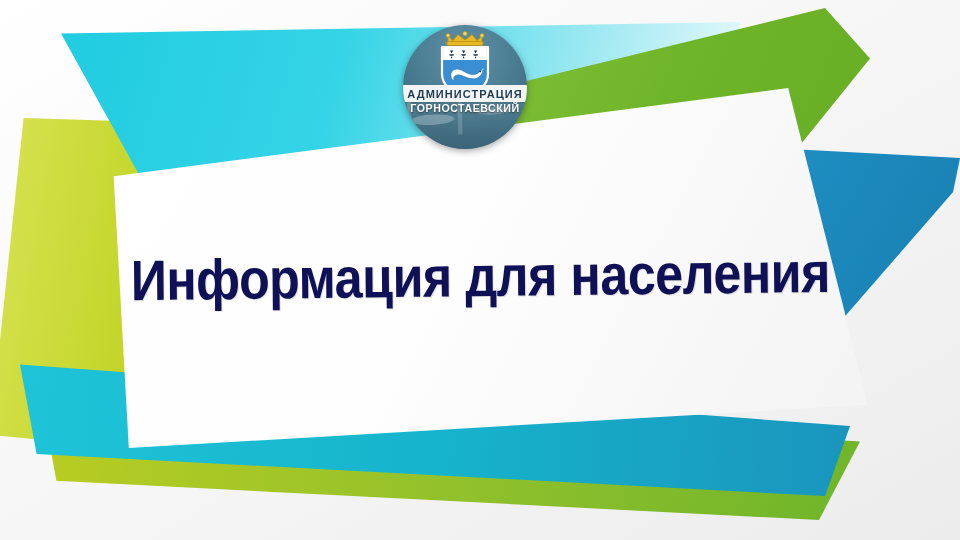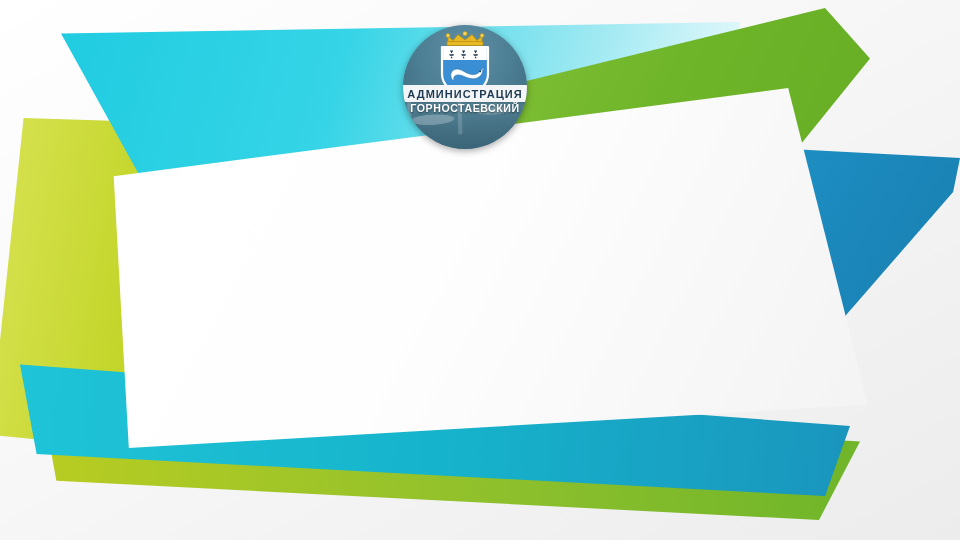--- a/index.html
+++ b/index.html
@@ -181,20 +181,23 @@
 
   <div class="shape sh-yellow-left"></div>
   <div class="shape sh-cyan-top"></div>
   <div class="shape sh-green-right"></div>
   <div class="shape sh-blue-right"></div>
   <div class="shape sh-green-bottom"></div>
   <div class="shape sh-cyan-bottom"></div>
 
   <div class="card-white"></div>
 
+  <div class="title-wrap">
+    <span class="title">Информация для населения</span>
+  </div>
 
   <div class="emblem">
 
     <svg class="arms" viewBox="0 0 62 70">
 
       <g>
         <path d="M14 13 L14 7 L19 11.5 L24 5.5 L31 11 L38 5.5 L43 11.5 L48 7 L48 13 Z" fill="#e8b923" stroke="#b98d10" stroke-width="0.8" stroke-linejoin="round"></path>
         <rect x="13" y="12.5" width="36" height="4" rx="1" fill="#e8b923" stroke="#b98d10" stroke-width="0.7"></rect>
         <circle cx="14" cy="6.5" r="2" fill="#f3d35a" stroke="#b98d10" stroke-width="0.6"></circle>
         <circle cx="31" cy="4.6" r="2.2" fill="#f3d35a" stroke="#b98d10" stroke-width="0.6"></circle>

